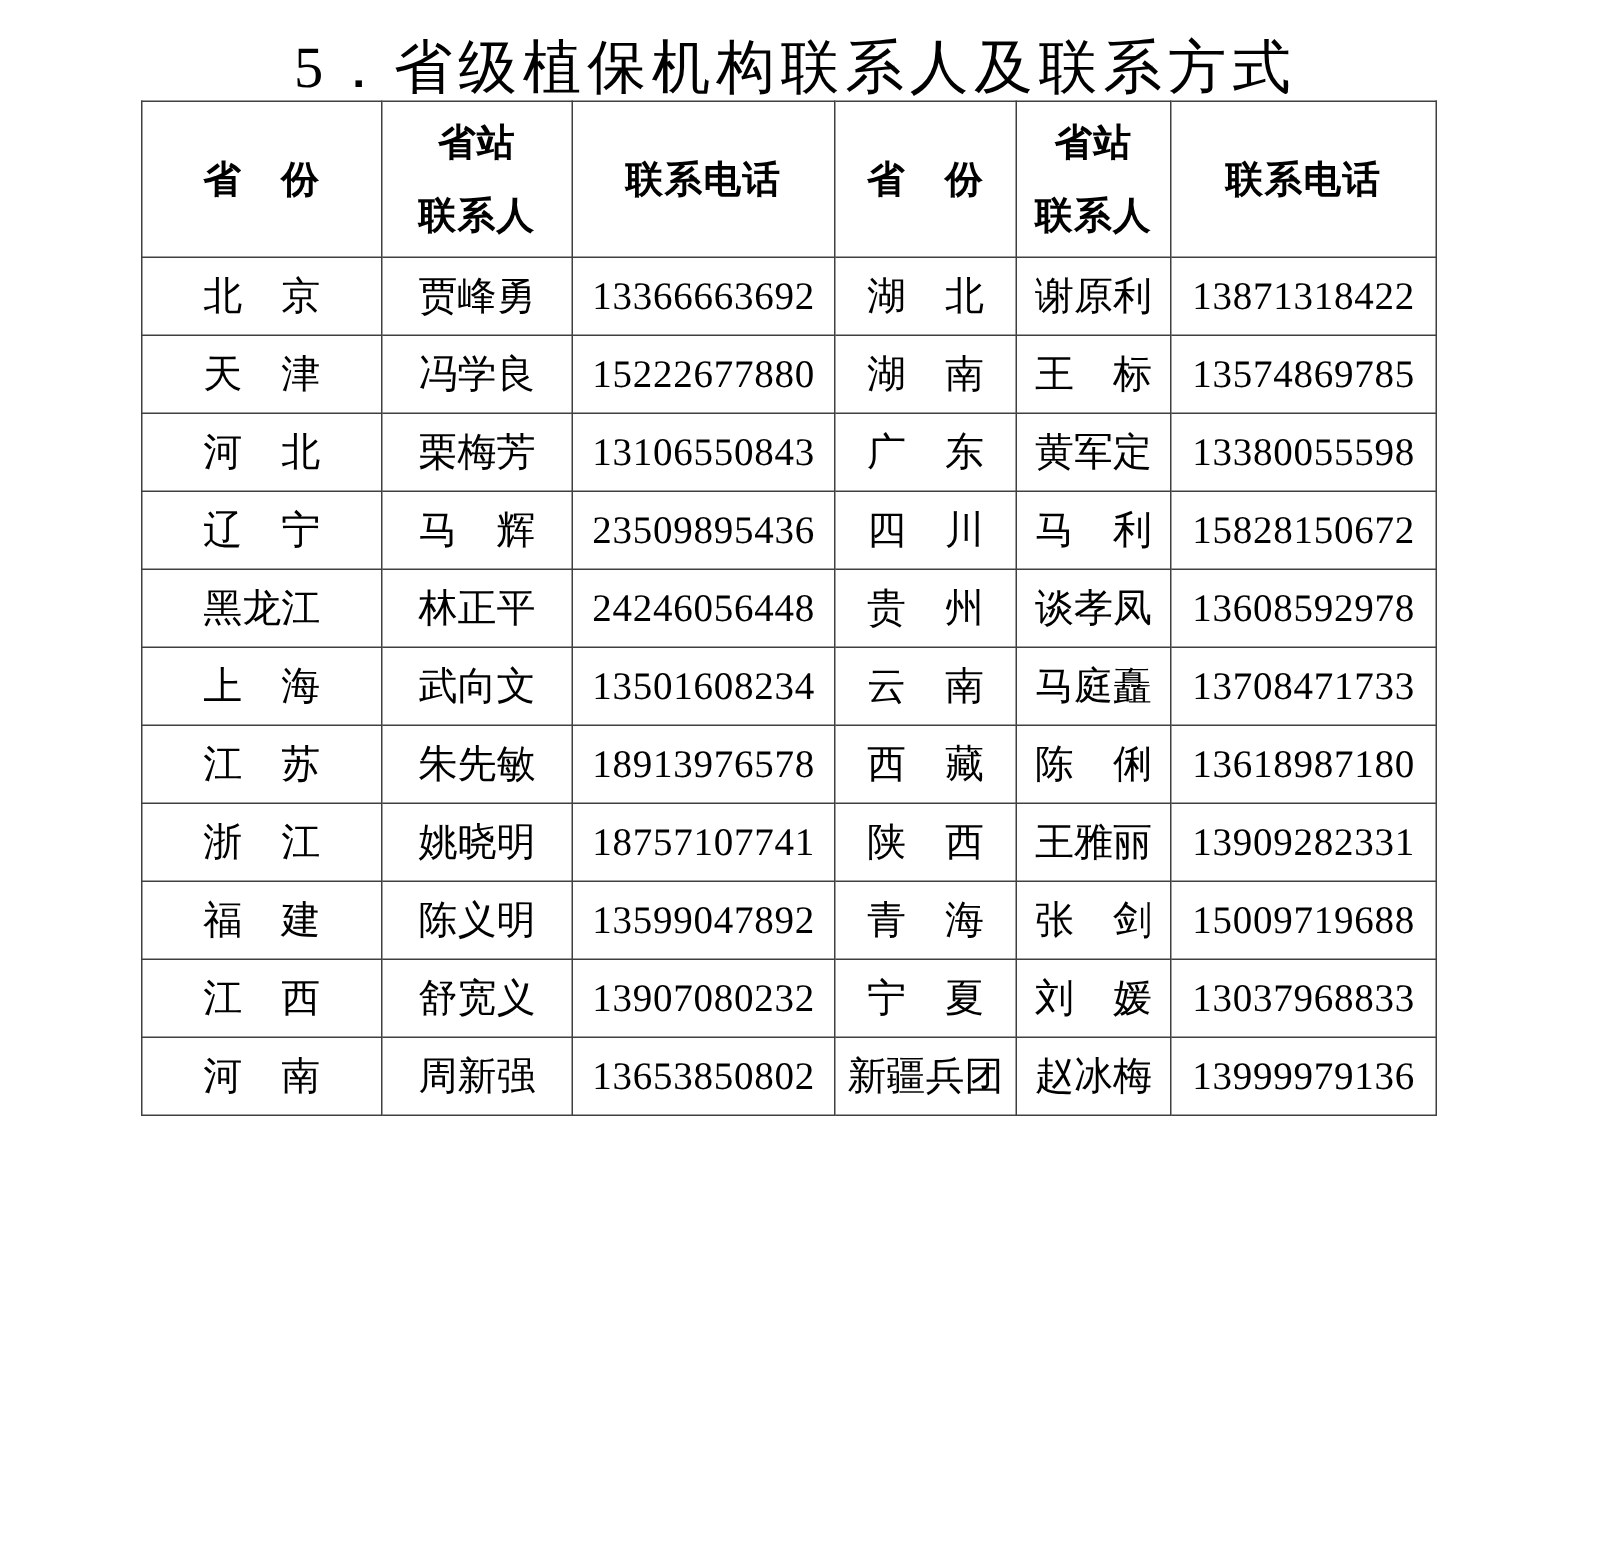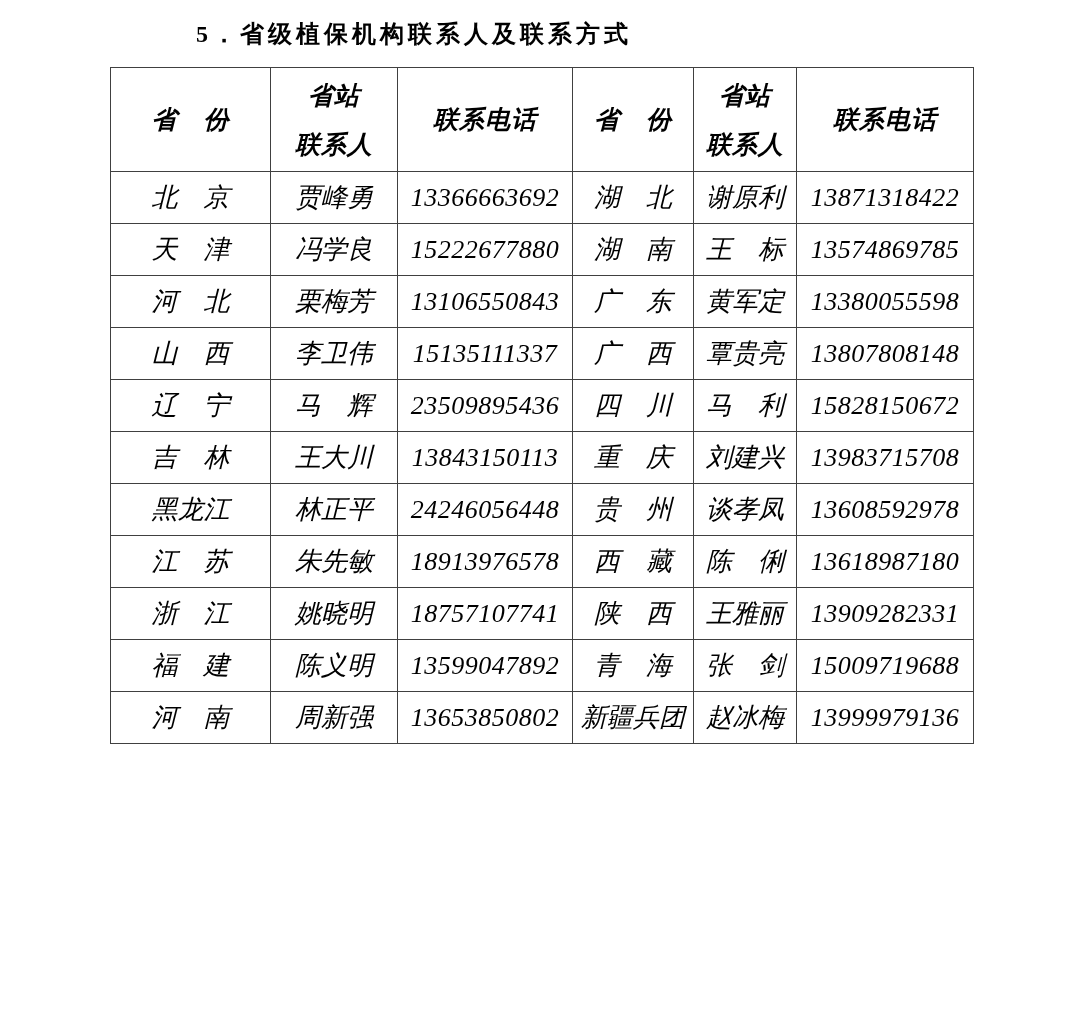--- a/index.html
+++ b/index.html
@@ -15,34 +15,33 @@
     position: relative;
     width: 1068px;
     height: 1034px;
     background: #ffffff;
     overflow: hidden;
   }
   .doc-title {
     position: absolute;
     left: 196px;
     top: 18px;
-    font-size: 24px;
-    font-weight: bold;
+    font-size: 39px;
+    font-weight: normal;
     letter-spacing: 4px;
     font-family: "Liberation Serif", serif;
     white-space: nowrap;
   }
   table.contacts {
     position: absolute;
-    left: 110px;
+    left: 94px;
     top: 67px;
     width: 863px;
     border-collapse: collapse;
     table-layout: fixed;
-    font-style: italic;
   }
   table.contacts th,
   table.contacts td {
     border: 1px solid #404040;
     text-align: center;
     vertical-align: middle;
     padding: 0;
     overflow: hidden;
   }
   table.contacts thead th {
@@ -117,50 +116,42 @@
         </tr>
         <tr>
           <td class="province-cell">河　北</td>
           <td class="contact-cell">栗梅芳</td>
           <td class="phone-cell">13106550843</td>
           <td class="province-cell">广　东</td>
           <td class="contact-cell">黄军定</td>
           <td class="phone-cell">13380055598</td>
         </tr>
         <tr>
-          <td class="province-cell">山　西</td>
-          <td class="contact-cell">李卫伟</td>
-          <td class="phone-cell">15135111337</td>
-          <td class="province-cell">广　西</td>
-          <td class="contact-cell">覃贵亮</td>
-          <td class="phone-cell">13807808148</td>
-        </tr>
-        <tr>
           <td class="province-cell">辽　宁</td>
           <td class="contact-cell">马　辉</td>
           <td class="phone-cell">23509895436</td>
           <td class="province-cell">四　川</td>
           <td class="contact-cell">马　利</td>
           <td class="phone-cell">15828150672</td>
         </tr>
         <tr>
-          <td class="province-cell">吉　林</td>
-          <td class="contact-cell">王大川</td>
-          <td class="phone-cell">13843150113</td>
-          <td class="province-cell">重　庆</td>
-          <td class="contact-cell">刘建兴</td>
-          <td class="phone-cell">13983715708</td>
-        </tr>
-        <tr>
           <td class="province-cell">黑龙江</td>
           <td class="contact-cell">林正平</td>
           <td class="phone-cell">24246056448</td>
           <td class="province-cell">贵　州</td>
           <td class="contact-cell">谈孝凤</td>
           <td class="phone-cell">13608592978</td>
+        </tr>
+        <tr>
+          <td class="province-cell">上　海</td>
+          <td class="contact-cell">武向文</td>
+          <td class="phone-cell">13501608234</td>
+          <td class="province-cell">云　南</td>
+          <td class="contact-cell">马庭矗</td>
+          <td class="phone-cell">13708471733</td>
         </tr>
         <tr>
           <td class="province-cell">江　苏</td>
           <td class="contact-cell">朱先敏</td>
           <td class="phone-cell">18913976578</td>
           <td class="province-cell">西　藏</td>
           <td class="contact-cell">陈　俐</td>
           <td class="phone-cell">13618987180</td>
         </tr>
         <tr>
@@ -173,20 +164,28 @@
         </tr>
         <tr>
           <td class="province-cell">福　建</td>
           <td class="contact-cell">陈义明</td>
           <td class="phone-cell">13599047892</td>
           <td class="province-cell">青　海</td>
           <td class="contact-cell">张　剑</td>
           <td class="phone-cell">15009719688</td>
         </tr>
         <tr>
+          <td class="province-cell">江　西</td>
+          <td class="contact-cell">舒宽义</td>
+          <td class="phone-cell">13907080232</td>
+          <td class="province-cell">宁　夏</td>
+          <td class="contact-cell">刘　媛</td>
+          <td class="phone-cell">13037968833</td>
+        </tr>
+        <tr>
           <td class="province-cell">河　南</td>
           <td class="contact-cell">周新强</td>
           <td class="phone-cell">13653850802</td>
           <td class="province-cell">新疆兵团</td>
           <td class="contact-cell">赵冰梅</td>
           <td class="phone-cell">13999979136</td>
         </tr>
       </tbody>
   </table>
 

